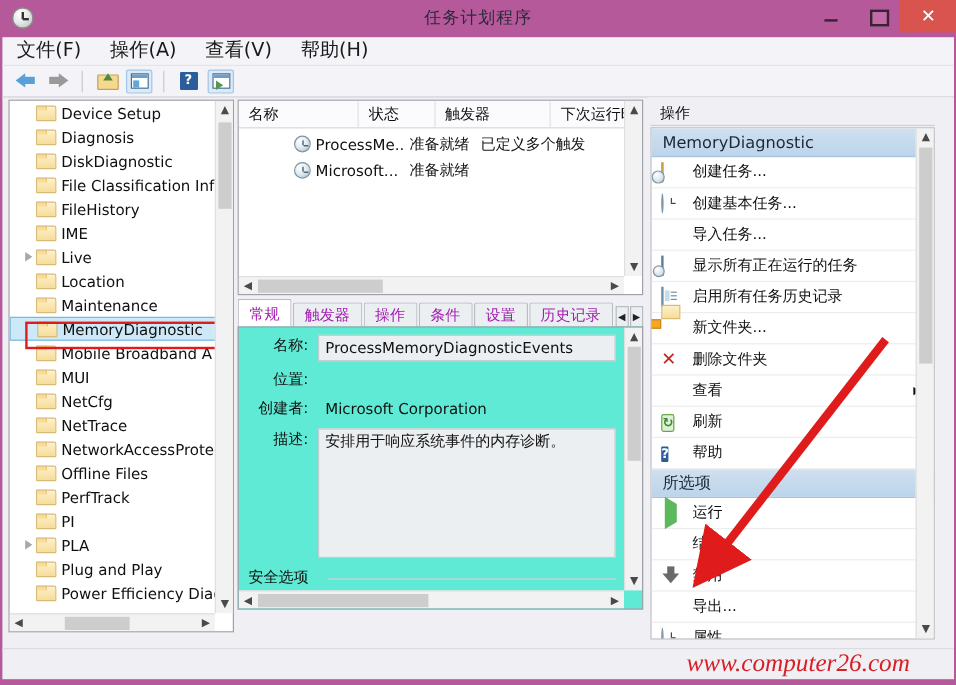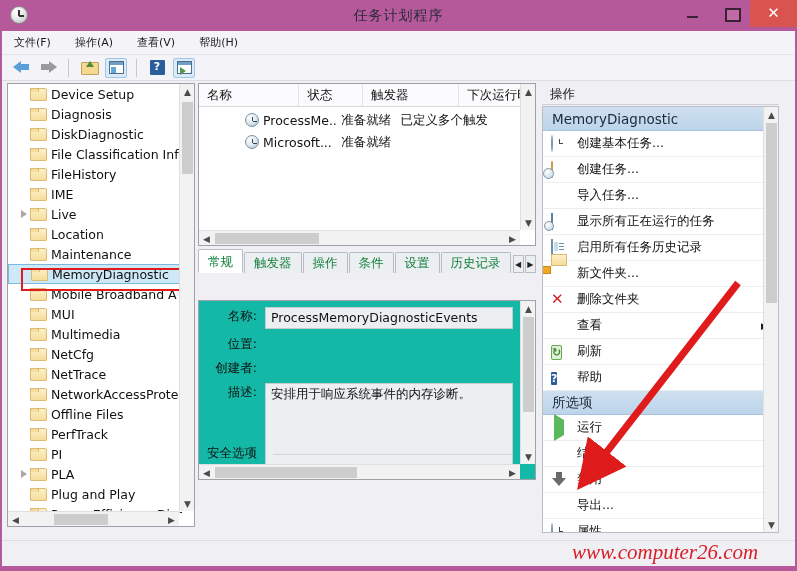--- a/index.html
+++ b/index.html
@@ -62,21 +62,21 @@
     position: absolute; left: 0; top: 0; width: 47px; height: 27px;
     line-height: 26px; text-align: center; color: #fff; font-size: 15px;
   }
 
   
   .menubar {
     position: absolute; left: 2px; top: 31px; width: 793px; height: 24px;
     background: #f4f4f8; border-bottom: 1px solid #e3e3e8;
     display: flex; align-items: center; padding-left: 10px; gap: 20px;
   }
-  .menuitem { font-size: 11px; color: #1a1a1a; cursor: default; padding: 7px 2px; }
+  .menuitem { font-size: 16px; color: #1a1a1a; cursor: default; padding: 7px 2px; }
 
   
   .toolbar {
     position: absolute; left: 2px; top: 55px; width: 793px; height: 26px;
     background: #f4f4f8; border-bottom: 1px solid #dcdce2;
     display: flex; align-items: center; padding-left: 8px; gap: 5px;
   }
   .tbsep { width: 1px; height: 18px; background: #c8c8d0; margin: 0 4px; }
   .tbbtn {
     width: 22px; height: 20px; position: relative;
@@ -209,32 +209,32 @@
   .clockicon::after { content:""; position:absolute; left:6.5px; top:6.5px; width:4px; height:1.3px; background:#33475a; }
 
   .detailpanel {
     position: absolute; left: 0; top: 166px; width: 338px; height: 278px;
   }
   .tabstrip {
     position: absolute; left: 0; top: 0; width: 338px; height: 24px;
     display: flex; align-items: flex-end;
   }
   .tab {
-    height: 21px; line-height: 20px; padding: 0 9px; font-size: 12.5px; color: #15803d;
+    height: 21px; line-height: 20px; padding: 0 9px; font-size: 12.5px; color: #a21caf;
     background: #eceff2; border: 1px solid #b9bcc2; border-bottom: none;
     margin-right: 1px; border-radius: 2px 2px 0 0; white-space: nowrap;
   }
   .tab.active { background: #fff; height: 24px; line-height: 23px; font-weight: normal; border-bottom: 1px solid #fff; }
   .tabnav {
     width: 16px; height: 18px; border: 1px solid #b9bcc2; background: #eceff2;
     display: flex; align-items: center; justify-content: center; font-size: 8px; color: #222; margin-left: 1px;
   }
   .detailbody {
-    position: absolute; left: 0; top: 23px; width: 338px; height: 180px;
-    background: #14b8a6; border: 1px solid #a0a0a8; overflow: hidden; margin-top: 28px;
+    position: absolute; left: 0; top: 23px; width: 338px; height: 236px;
+    background: #5eead4; border: 1px solid #a0a0a8; overflow: hidden;
   }
   .frow { display: flex; align-items: flex-start; padding: 6px 0 0 0; }
   .flabel { width: 66px; flex: 0 0 66px; text-align: right; padding-right: 8px; font-size: 12.5px; color: #111; line-height: 18px; }
   .fvalue {
     flex: 1; font-size: 12.5px; color: #111; line-height: 18px;
     background: #eceff1; border: 1px solid #c5cbcf; padding: 1px 5px; margin-right: 22px;
     white-space: nowrap; overflow: hidden;
   }
   .fvalue.plain { background: transparent; border: none; padding-left: 6px; }
   .fvalue.textarea { height: 108px; white-space: normal; }
@@ -423,25 +423,20 @@
             <span>Mobile Broadband A</span>
           </div>
           <div class="tnode">
             <span class="exp"></span>
             <span class="tfolder"></span>
             <span>MUI</span>
           </div>
           <div class="tnode">
             <span class="exp"></span>
             <span class="tfolder"></span>
-            <span>Multimedia</span>
-          </div>
-          <div class="tnode">
-            <span class="exp"></span>
-            <span class="tfolder"></span>
             <span>NetCfg</span>
           </div>
           <div class="tnode">
             <span class="exp"></span>
             <span class="tfolder"></span>
             <span>NetTrace</span>
           </div>
           <div class="tnode">
             <span class="exp"></span>
             <span class="tfolder"></span>
@@ -542,20 +537,21 @@
           <div id="general-fields" style="position:absolute; left:0; top:0; right:0;">
               <div class="frow">
                 <div class="flabel">名称:</div>
                 <div class="fvalue">ProcessMemoryDiagnosticEvents</div>
               </div>
               <div class="frow">
                 <div class="flabel">位置:</div>
               </div>
               <div class="frow">
                 <div class="flabel">创建者:</div>
+                <div class="fvalue plain">Microsoft Corporation</div>
               </div>
               <div class="frow">
                 <div class="flabel">描述:</div>
                 <div class="fvalue textarea">安排用于响应系统事件的内存诊断。</div>
               </div>
             </div>
           <div class="fsection" style="position:absolute; left:0; bottom:17px; width:100%;">
             <span>安全选项</span>
             <div class="fsection-rule" style="top:9px;"></div>
           </div>
@@ -576,26 +572,26 @@
 
     <div class="actionspanel">
       <div class="ahead">操作</div>
       <div class="alist">
         <div id="actions-content">
             <div class="agroup">
               <span>MemoryDiagnostic</span>
               <span class="caret">▲</span>
             </div>
             <div class="aitem">
+              <span class="ai"><span class="ic-task"></span></span>
+              <span class="alabel">创建任务...</span>
+            </div>
+            <div class="aitem">
               <span class="ai"><span class="ic-clock-new"></span></span>
               <span class="alabel">创建基本任务...</span>
-            </div>
-            <div class="aitem">
-              <span class="ai"><span class="ic-task"></span></span>
-              <span class="alabel">创建任务...</span>
             </div>
             <div class="aitem">
               <span class="ai"></span>
               <span class="alabel">导入任务...</span>
             </div>
             <div class="aitem">
               <span class="ai"><span class="ic-grid"></span></span>
               <span class="alabel">显示所有正在运行的任务</span>
             </div>
             <div class="aitem">

